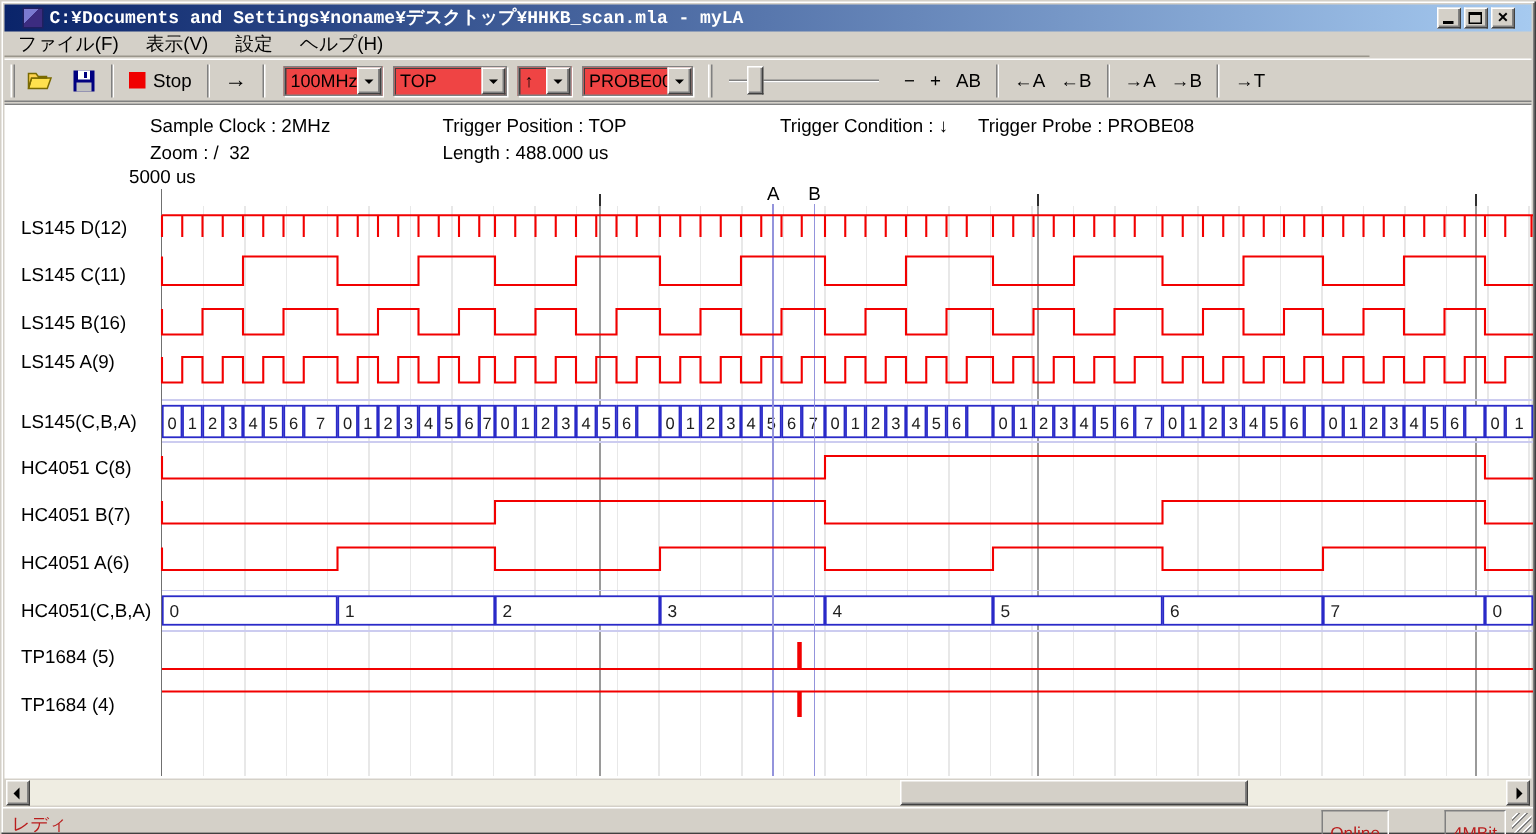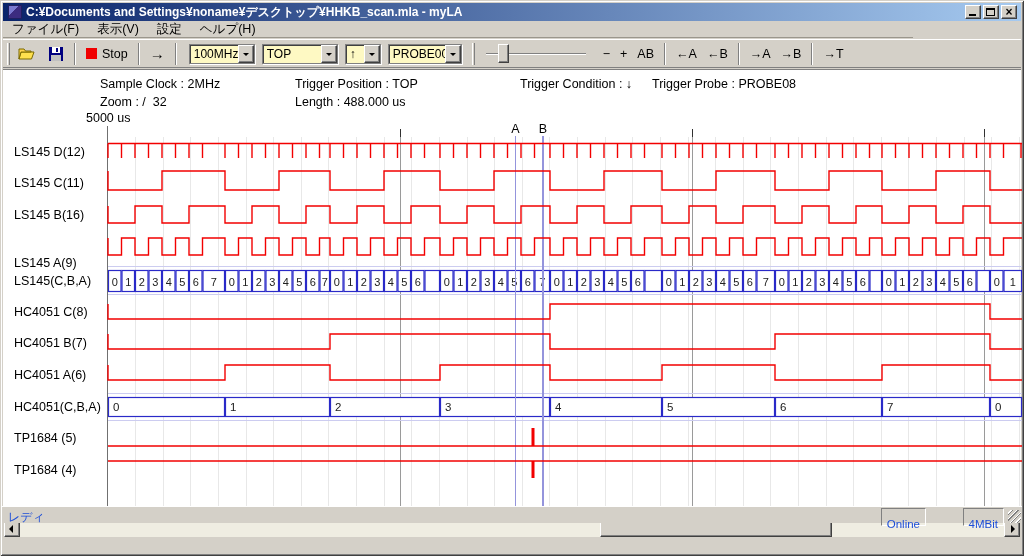--- a/index.html
+++ b/index.html
@@ -6,21 +6,21 @@
   *{box-sizing:border-box;}
   .window{
     position:relative;width:1024px;height:556px;background:#D4D0C8;
     font-family:"Liberation Sans",sans-serif;overflow:hidden;
     box-shadow: inset 1px 1px 0 #D4D0C8, inset -1px -1px 0 #404040,
                 inset 2px 2px 0 #FFFFFF, inset -2px -2px 0 #808080;
   }
   
   .titlebar{position:absolute;left:3px;top:3px;width:1018px;height:18px;
     background:linear-gradient(to right,#0A246A,#A6CAF0);
-    display:flex;align-items:center;padding:0 4px;}
+    display:flex;align-items:center;padding:0 11px;font-family:Liberation Mono, monospace;}
   .app-icon{width:14px;height:14px;margin:0 4px 0 1px;flex:none;
     background:linear-gradient(135deg,#7a7ad0 0 40%,#3c2c80 40% 100%);
     border:1px solid #202060;}
   .title-text{color:#fff;font-size:12px;font-weight:bold;white-space:nowrap;
     overflow:hidden;flex:1;line-height:18px;}
   .wbtn{width:16px;height:14px;background:#D4D0C8;margin-left:2px;flex:none;position:relative;
     border:1px solid;border-color:#fff #404040 #404040 #fff;
     box-shadow:inset -1px -1px 0 #808080;}
   .wbtn .mini{position:absolute;left:3px;bottom:2px;width:7px;height:2px;background:#000;}
   .wbtn .maxi{position:absolute;left:2px;top:2px;width:9px;height:8px;border:1px solid #000;border-top:2px solid #000;}
@@ -32,21 +32,21 @@
   
   .toolbar{position:absolute;left:3px;top:39px;width:1018px;height:29px;
     display:flex;align-items:center;border-top:1px solid #fff;border-bottom:1px solid #808080;
     font-size:12.5px;color:#000;}
   .grip{width:3px;height:22px;margin:0 3px 0 4px;
     border-left:1px solid #fff;border-right:1px solid #808080;}
   .sep{width:2px;height:22px;margin:0 5px;border-left:1px solid #808080;border-right:1px solid #fff;}
   .tbtn{display:flex;align-items:center;padding:3px 5px;white-space:pre;text-align:center;}
   .stop-sq{width:11px;height:11px;background:#F00000;margin-right:5px;}
   .arrow-glyph{font-size:15px;line-height:15px;}
-  .combo{height:20px;background:#fef9c3;border:1px solid #808080;
+  .combo{height:20px;background:#ef4444;border:1px solid #808080;
     box-shadow:inset 1px 1px 0 #404040, 1px 1px 0 #fff;
     display:flex;align-items:center;margin-left:7px;}
   .combo .cval{flex:1;padding-left:4px;font-size:12px;white-space:pre;overflow:hidden;}
   .combo .dd{width:16px;height:18px;background:#D4D0C8;flex:none;position:relative;
     border:1px solid;border-color:#fff #404040 #404040 #fff;box-shadow:inset -1px -1px 0 #808080;}
   .combo .dd:after{content:"";position:absolute;left:4px;top:7px;border:3.5px solid transparent;border-top-color:#000;}
   .slider{position:relative;width:100px;height:22px;margin-left:8px;}
   .slider .track{position:absolute;left:0;right:0;top:10px;height:2px;background:#808080;border-bottom:1px solid #fff;}
   .slider .handle{position:absolute;left:12px;top:1px;width:11px;height:19px;background:#D4D0C8;
     border:1px solid;border-color:#fff #404040 #404040 #fff;box-shadow:inset -1px -1px 0 #808080;}
@@ -58,22 +58,22 @@
   .plot-svg{position:absolute;left:0;top:0;width:1024px;height:556px;pointer-events:none;}
   
   .hscroll{position:absolute;left:4px;top:520px;width:1016px;height:17px;background:#EFEDE2;}
   .sbtn{position:absolute;top:0;width:16px;height:17px;background:#D4D0C8;
     border:1px solid;border-color:#fff #404040 #404040 #fff;box-shadow:inset -1px -1px 0 #808080;}
   .sbtn .tri-l{position:absolute;left:4px;top:4px;border:4px solid transparent;border-right-color:#000;border-left-width:0;}
   .sbtn .tri-r{position:absolute;left:6px;top:4px;border:4px solid transparent;border-left-color:#000;border-right-width:0;}
   .sthumb{position:absolute;left:596px;top:0;width:232px;height:17px;background:#D4D0C8;
     border:1px solid;border-color:#fff #404040 #404040 #fff;box-shadow:inset -1px -1px 0 #808080;}
   
-  .statusbar{position:absolute;left:2px;top:506px;width:1020px;height:17px;background:#D4D0C8;
-    border-top:1px solid #fff;font-size:12px;color:#1d4ed8;}
+  .statusbar{position:absolute;left:2px;top:538px;width:1020px;height:17px;background:#D4D0C8;
+    border-top:1px solid #fff;font-size:12px;color:#b91c1c;}
   .status-ready{position:absolute;left:6px;top:2px;}
   .spanel{position:absolute;top:1px;height:15px;padding:8px 5px;font-size:11.5px;line-height:14px;
     border:1px solid;border-color:#808080 #fff #fff #808080;}
   .rgrip{position:absolute;right:1px;top:3px;width:13px;height:13px;
     background:repeating-linear-gradient(135deg,transparent 0 2px,#fff 2px 3px,#808080 3px 4px);}
 </style>
 </head>
 <body>
 
 <div class="window">
@@ -165,21 +165,21 @@
   <div class="info-text" style="left:295px;top:77px">Trigger Position : TOP</div>
   <div class="info-text" style="left:520px;top:77px">Trigger Condition : ↓</div>
   <div class="info-text" style="left:652px;top:77px">Trigger Probe : PROBE08</div>
   <div class="info-text" style="left:100px;top:95px">Zoom : /  32</div>
   <div class="info-text" style="left:295px;top:95px">Length : 488.000 us</div>
   <div class="info-text" style="left:86px;top:111px">5000 us</div>
 
   <div class="ch-label" style="top:145px">LS145 D(12)</div>
   <div class="ch-label" style="top:176px">LS145 C(11)</div>
   <div class="ch-label" style="top:208px">LS145 B(16)</div>
-  <div class="ch-label" style="top:256px">LS145 A(9)</div>
+  <div class="ch-label" style="top:234px">LS145 A(9)</div>
   <div class="ch-label" style="top:274px">LS145(C,B,A)</div>
   <div class="ch-label" style="top:305px">HC4051 C(8)</div>
   <div class="ch-label" style="top:336px">HC4051 B(7)</div>
   <div class="ch-label" style="top:368px">HC4051 A(6)</div>
   <div class="ch-label" style="top:400px">HC4051(C,B,A)</div>
   <div class="ch-label" style="top:431px">TP1684 (5)</div>
   <div class="ch-label" style="top:463px">TP1684 (4)</div>
 
   <svg class="plot-svg" id="plot" viewBox="0 0 1024 556">
       <line x1="135.62" y1="137" x2="135.62" y2="517" stroke="#E8E8E8" stroke-width="1" shape-rendering="crispEdges"></line>

